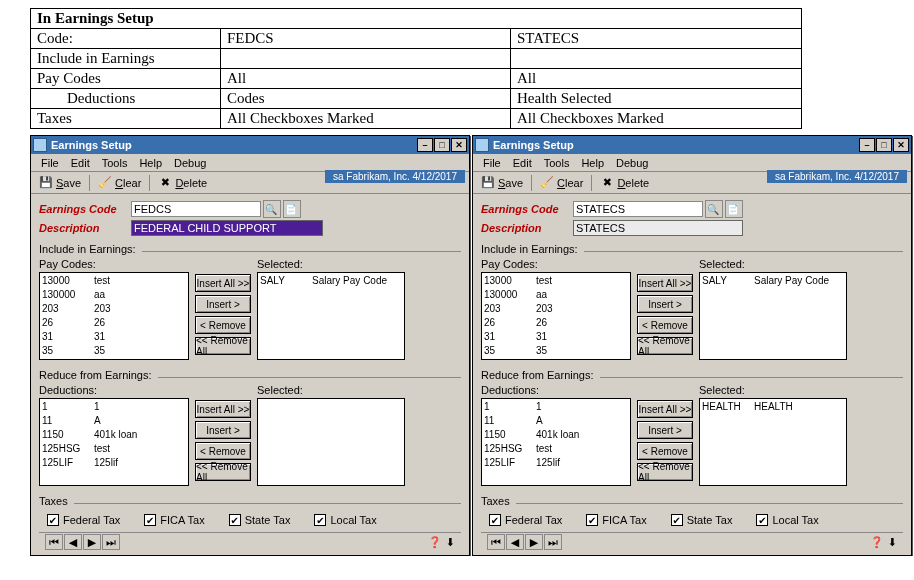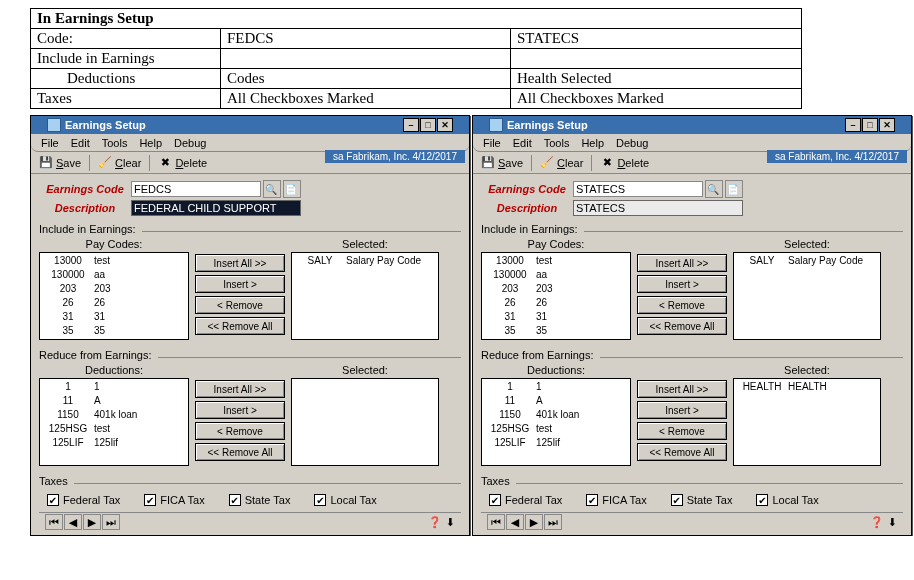--- a/index.html
+++ b/index.html
@@ -39,21 +39,21 @@
     box-shadow: 1px 1px 0 #555;
     position: relative;
     font-size: 11px;
   }
   .titlebar {
     background: linear-gradient(#3a6fae,#3a6fae);
     color: #fff;
     height: 18px;
     display: flex;
     align-items: center;
-    padding: 0 16px;
+    padding: 0 2px;
     font-weight: bold;
   }
   .titlebar .ticon {
     width: 14px; height: 14px;
     background: #a8d0f0;
     margin-right: 4px;
     border: 1px solid #2b5a8a;
     display: inline-block;
   }
   .titlebar .ttext { flex: 1; }
@@ -66,21 +66,20 @@
     font-size: 9px; font-weight: bold;
     color: #000;
   }
   .menubar {
     background: #d4d0c8;
     display: flex;
     align-items: center;
     height: 18px;
     padding: 0 4px;
     border-bottom: 1px solid #888;
-    border-radius: 7px;
   }
   .menubar .mitem { padding: 0 6px; }
   .menubar .rstatus {
     margin-left: auto;
     background: #3a6fae;
     color: #fff;
     padding: 1px 8px;
     font-size: 10px;
     margin-top: 27px;
   }
@@ -98,21 +97,20 @@
     gap: 3px;
   }
   .tbtn .ic {
     width: 14px; height: 14px;
     display: inline-flex; align-items: center; justify-content: center;
   }
   .tbtn u { text-decoration: underline; }
   .sep { width:1px; height:16px; background:#888; margin:0 2px;}
   .body {
     padding: 4px 8px;
-    text-align: center;
   }
   .row { display: flex; align-items: center; margin: 2px 0; }
   .lbl-red { color: #b50000; width: 92px; font-style: italic; font-weight: bold; }
   .fld {
     background: #fff;
     border: 1px solid #888;
     height: 16px;
     padding: 0 2px;
     width: 130px;
     display: inline-flex; align-items: center;
@@ -147,21 +145,21 @@
     width: 150px;
     height: 88px;
     overflow-y: scroll;
     font-size: 10px;
   }
   .listbox.right { width: 148px; }
   .listbox .lrow { display:flex; padding: 0 2px; height: 14px; align-items:center;}
   .listbox .lrow span:first-child { width: 52px; flex-shrink:0;}
   .btncol { display:flex; flex-direction:column; gap:3px; margin-top:16px; }
   .pbtn {
-    width: 90px; height: 18px;
+    width: 56px; height: 18px;
     background:#d4d0c8;
     border: 1px solid #000;
     box-shadow: inset 1px 1px 0 #fff, inset -1px -1px 0 #888;
     font-size: 10px;
     display:flex; align-items:center; justify-content:center;
   }
   .chkrow { display:flex; gap:24px; padding:4px 0 6px 8px; border-bottom:1px solid #888;}
   .chk { display:flex; align-items:center; gap:4px;}
   .chk .box { width:12px;height:12px;border:1px solid #000;background:#fff;display:flex;align-items:center;justify-content:center;font-size:10px;}
   .footer {
@@ -189,20 +187,25 @@
         <td style="width: 190px;">Code:</td>
         <td style="width: 290px;">FEDCS</td>
         <td>STATECS</td>
       </tr>
       <tr>
         <td style="width: 190px;">Include in Earnings</td>
         <td style="width: 290px;"></td>
         <td></td>
       </tr>
       <tr>
+        <td style="width: 190px;">Pay Codes</td>
+        <td style="width: 290px;">All</td>
+        <td>All</td>
+      </tr>
+      <tr>
         <td style="width: 190px; padding-left: 36px;">Deductions</td>
         <td style="width: 290px;">Codes</td>
         <td>Health Selected</td>
       </tr>
       <tr>
         <td style="width: 190px;">Taxes</td>
         <td style="width: 290px;">All Checkboxes Marked</td>
         <td>All Checkboxes Marked</td>
       </tr>
     </tbody>
@@ -245,21 +248,21 @@
       </div>
       <div class="body">
         <div class="row">
           <span class="lbl-red">Earnings Code</span>
           <span class="fld">FEDCS</span>
           <span class="iconbtn">🔍</span>
           <span class="iconbtn">📄</span>
         </div>
         <div class="row">
           <span class="lbl-red">Description</span>
-          <span class="fld dark" style="width: 170px; background: #0f172a; color: rgb(255, 255, 255);">FEDERAL CHILD SUPPORT</span>
+          <span class="fld dark" style="width: 192px; background: #4c1d95; color: rgb(255, 255, 255);">FEDERAL CHILD SUPPORT</span>
         </div>
         <div class="groupline">
           <span>Include in Earnings:</span>
         </div>
         <div class="listarea">
           <div class="listcol">
             <div class="listlabel">Pay Codes:</div>
             <div class="listbox ">
               <div class="lrow">
                 <span>13000</span>

